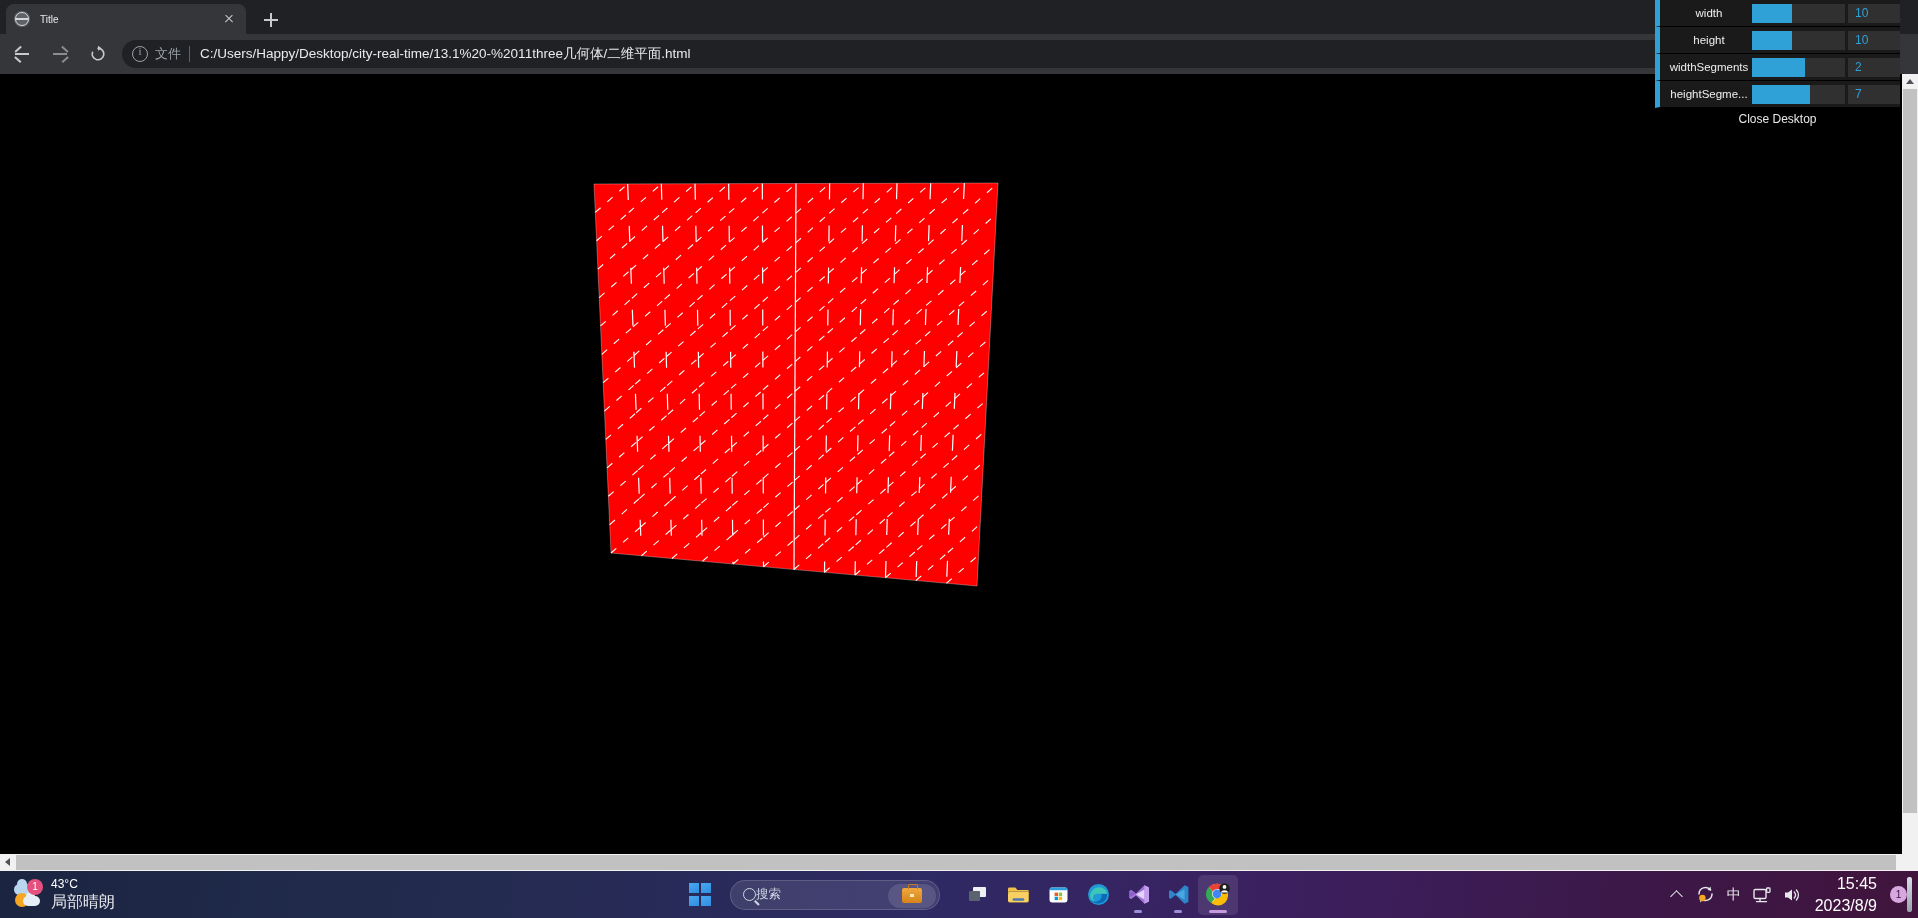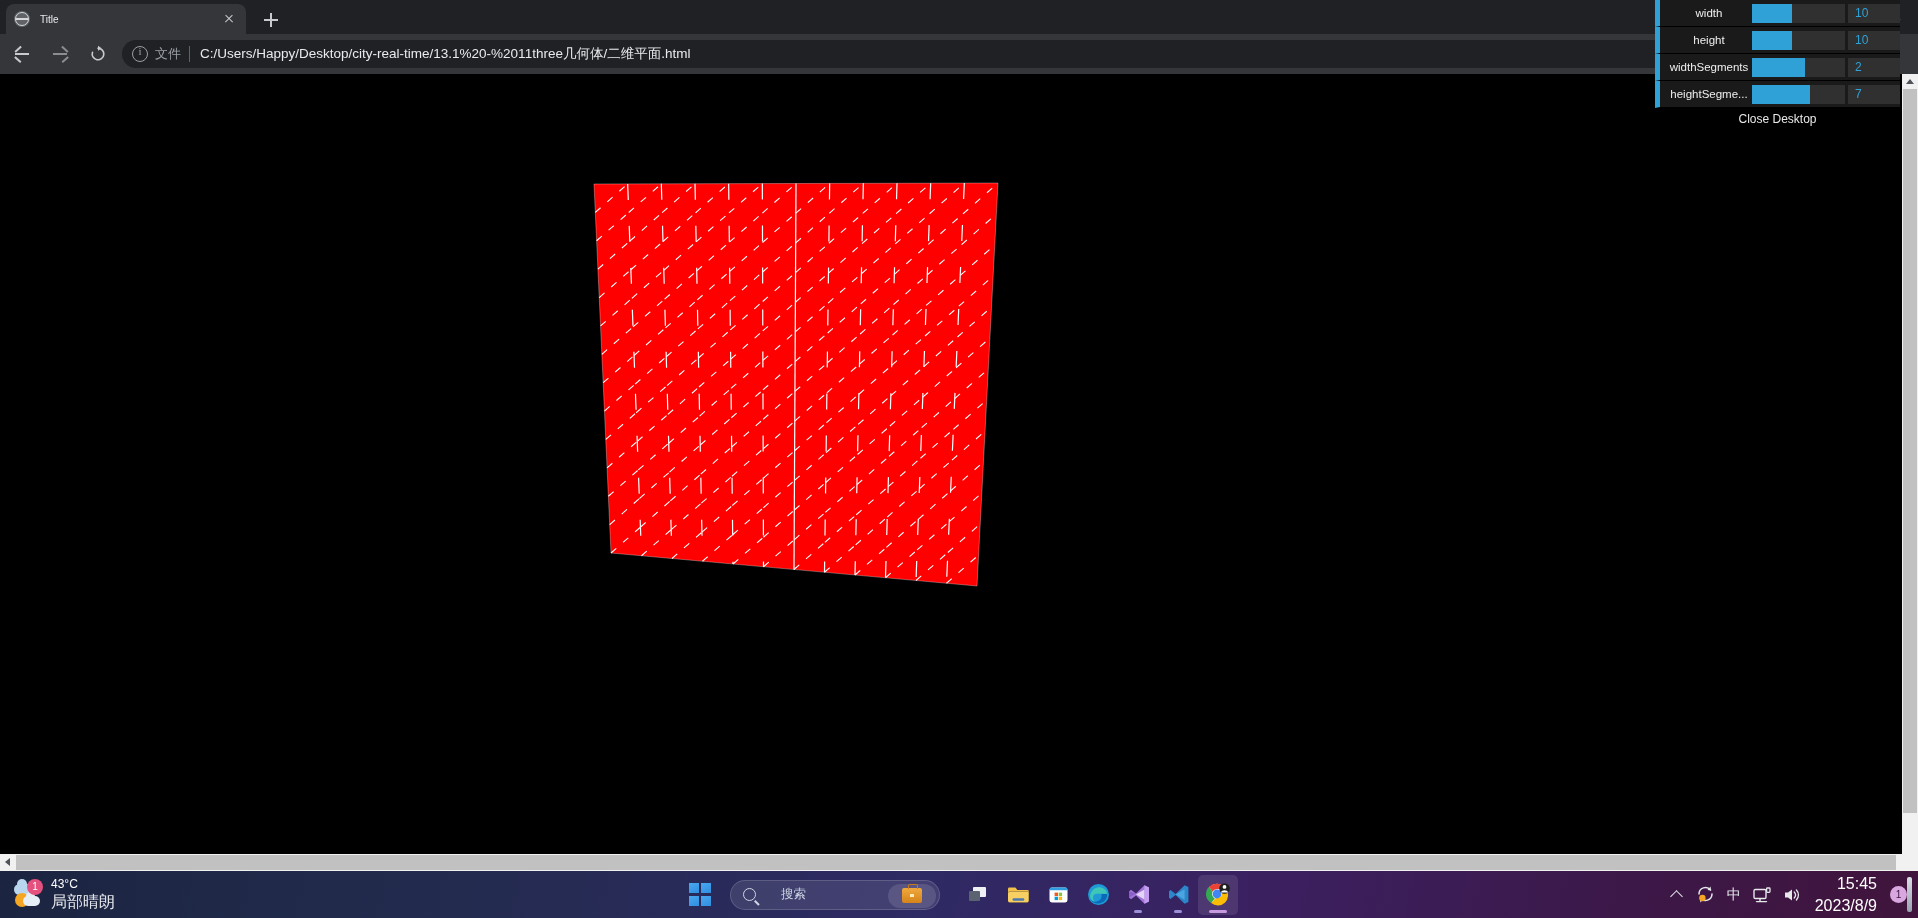--- a/index.html
+++ b/index.html
@@ -206,21 +206,21 @@
   .start-btn { width: 40px; height: 40px; display: flex; align-items: center; justify-content: center; cursor: pointer; border-radius: 4px; }
   .win-logo { display: grid; grid-template-columns: 10px 10px; grid-template-rows: 10px 10px; gap: 2.5px; }
   .win-logo i { display: block; background: linear-gradient(150deg,#4aa8f0,#2f8ee0); }
   .searchbox {
     width: 210px; height: 30px; border-radius: 15px; background: rgba(255,255,255,0.10);
     border: 1px solid rgba(255,255,255,0.16); display: flex; align-items: center;
     margin-left: 10px; padding-left: 12px; cursor: text; position: relative;
   }
   .mag { width: 13px; height: 13px; border: 1.6px solid #cfd6e4; border-radius: 50%; position: relative; flex: 0 0 13px; }
   .mag::after { content:""; position:absolute; right:-5px; bottom:-3.5px; width:6px; height:1.6px; background:#cfd6e4; transform: rotate(45deg); }
-  .search-ph { color: #cfd6e4; font-size: 12.5px; margin-left: 25px; }
+  .search-ph { color: #cfd6e4; font-size: 12.5px; margin-left: 0; }
   .search-pill {
     position: absolute; right: 3px; top: 3px; width: 48px; height: 24px; border-radius: 12px;
     background: rgba(255,255,255,0.12); display: flex; align-items: center; justify-content: center;
   }
   .briefcase { width: 20px; height: 15px; background: linear-gradient(#f0a93c,#d4831a); border-radius: 2px; position: relative; }
   .briefcase::before { content:""; position:absolute; left:6px; top:-4px; width:8px; height:4px; border:1.5px solid #c8791a; border-bottom:none; border-radius:2px 2px 0 0; }
   .briefcase::after { content:""; position:absolute; left:8px; top:6px; width:4px; height:3px; background:#fde8b8; }
 
   .tb-apps { display: flex; align-items: center; margin-left: 18px; }
   .app-btn { width: 40px; height: 40px; display: flex; align-items: center; justify-content: center; cursor: pointer; position: relative; border-radius: 5px; }

